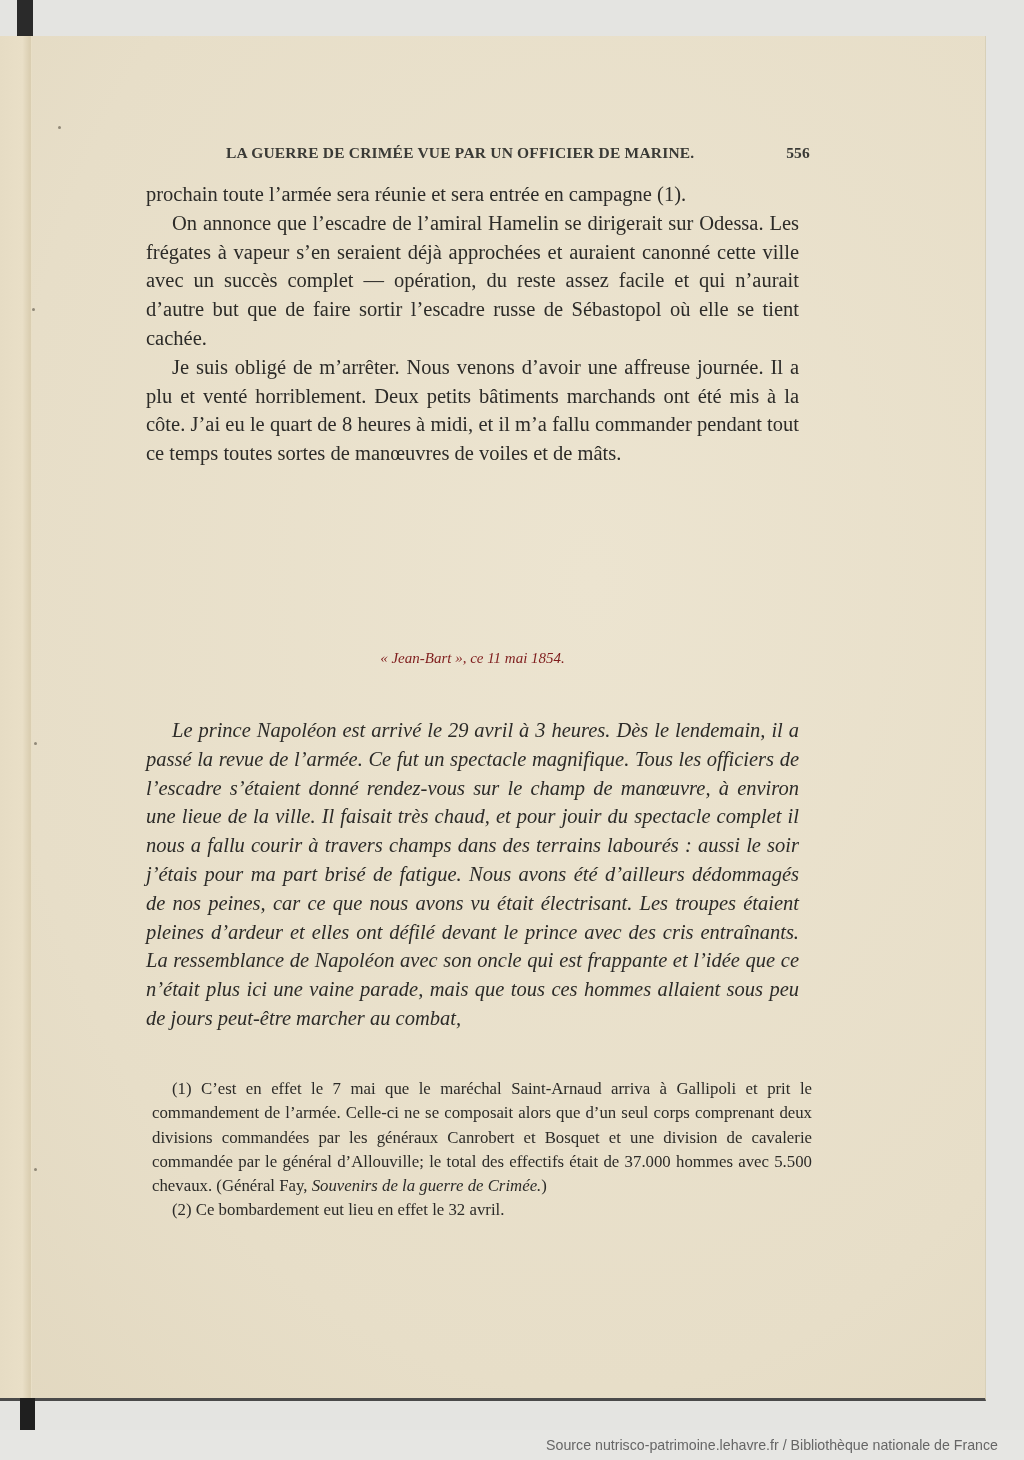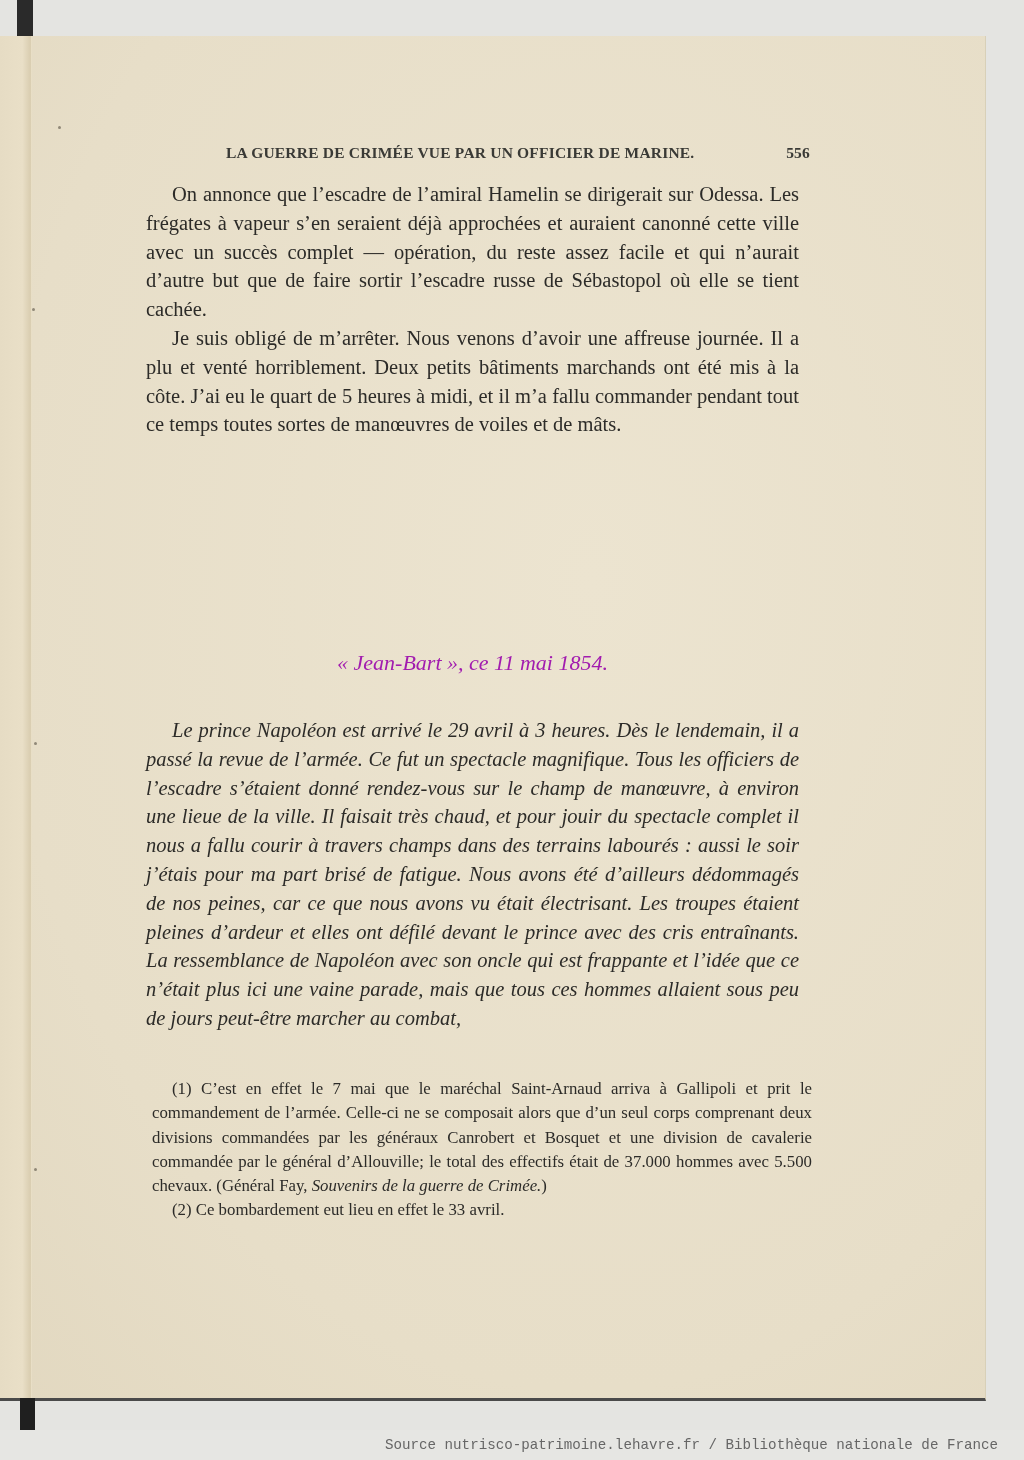--- a/index.html
+++ b/index.html
@@ -29,31 +29,31 @@
   }
   .running-title { text-transform:none; }
   .text-block {
     position:absolute; left:146px; width:653px; color:#2c2b28;
     font-size:20.5px; line-height:28.8px; text-align:justify;
   }
   .text-block p { margin:0; text-indent:26px; }
   .text-block p.noindent { text-indent:0; }
   .dateline {
     position:absolute; top:650px; left:146px; width:653px; text-align:center;
-    font-size:22px; font-style:italic; color:#a21caf;
+    font-size:15px; font-style:italic; color:#7f1d1d;
   }
   .footnotes {
     position:absolute; left:152px; top:1077px; width:660px; color:#2c2b28;
     font-size:16.8px; line-height:24.3px; text-align:justify;
   }
   .footnotes p { margin:0; text-indent:20px; }
   .footnotes em { font-style:italic; }
   .source-caption {
     position:absolute; right:26px; top:1437px;
-    font-family:Liberation Mono, monospace;
+    font-family:Liberation Sans, sans-serif;
     font-size:14.2px; color:#666; white-space:nowrap;
   }
   .speck { position:absolute; width:3px; height:3px; background:#6b6455; border-radius:50%; opacity:.7; }
 </style>
 </head>
 <body>
 
 <div class="scan-bg"></div>
 <div class="binding-bar-top"></div>
 
@@ -64,30 +64,31 @@
   <span class="speck" style="left:34px;top:706px"></span>
   <span class="speck" style="left:34px;top:1132px"></span>
 </div>
 
 <div class="running-head">
   <span class="running-title">LA GUERRE DE CRIMÉE VUE PAR UN OFFICIER DE MARINE.</span>
   <span>556</span>
 </div>
 
 <div class="text-block" style="top:180px;">
+  <p class="noindent">prochain toute l’armée sera réunie et sera entrée en campagne (1).</p>
   <p>On annonce que l’escadre de l’amiral Hamelin se dirigerait sur Odessa. Les frégates à vapeur s’en seraient déjà approchées et auraient canonné cette ville avec un succès complet — opération, du reste assez facile et qui n’aurait d’autre but que de faire sortir l’escadre russe de Sébastopol où elle se tient cachée.</p>
-  <p>Je suis obligé de m’arrêter. Nous venons d’avoir une affreuse journée. Il a plu et venté horriblement. Deux petits bâtiments marchands ont été mis à la côte. J’ai eu le quart de 5 heures à midi, et il m’a fallu commander pendant tout ce temps toutes sortes de manœuvres de voiles et de mâts.</p>
+  <p>Je suis obligé de m’arrêter. Nous venons d’avoir une affreuse journée. Il a plu et venté horriblement. Deux petits bâtiments marchands ont été mis à la côte. J’ai eu le quart de 8 heures à midi, et il m’a fallu commander pendant tout ce temps toutes sortes de manœuvres de voiles et de mâts.</p>
 </div>
 
 <div class="dateline">« Jean-Bart », ce 11 mai 1854.</div>
 
 <div class="text-block" style="top:716px;font-style:italic;">
   <p>Le prince Napoléon est arrivé le 29 avril à 3 heures. Dès le lendemain, il a passé la revue de l’armée. Ce fut un spectacle magnifique. Tous les officiers de l’escadre s’étaient donné rendez-vous sur le champ de manœuvre, à environ une lieue de la ville. Il faisait très chaud, et pour jouir du spectacle complet il nous a fallu courir à travers champs dans des terrains labourés : aussi le soir j’étais pour ma part brisé de fatigue. Nous avons été d’ailleurs dédommagés de nos peines, car ce que nous avons vu était électrisant. Les troupes étaient pleines d’ardeur et elles ont défilé devant le prince avec des cris entraînants. La ressemblance de Napoléon avec son oncle qui est frappante et l’idée que ce n’était plus ici une vaine parade, mais que tous ces hommes allaient sous peu de jours peut-être marcher au combat,</p>
 </div>
 
 <div class="footnotes">
   <p><span>(1) C’est en effet le 7 mai que le maréchal Saint-Arnaud arriva à Gallipoli et prit le commandement de l’armée. Celle-ci ne se composait alors que d’un seul corps comprenant deux divisions commandées par les généraux Canrobert et Bosquet et une division de cavalerie commandée par le général d’Allouville; le total des effectifs était de 37.000 hommes avec 5.500 chevaux. (Général Fay, </span><em>Souvenirs de la guerre de Crimée.</em><span>)</span></p>
-  <p>(2) Ce bombardement eut lieu en effet le 33 avril.</p>
+  <p>(2) Ce bombardement eut lieu en effet le 32 avril.</p>
 </div>
 
 <div class="binding-bar-bottom"></div>
 
 <div class="source-caption">Source nutrisco-patrimoine.lehavre.fr / Bibliothèque nationale de France</div>
 
 </body></html>

